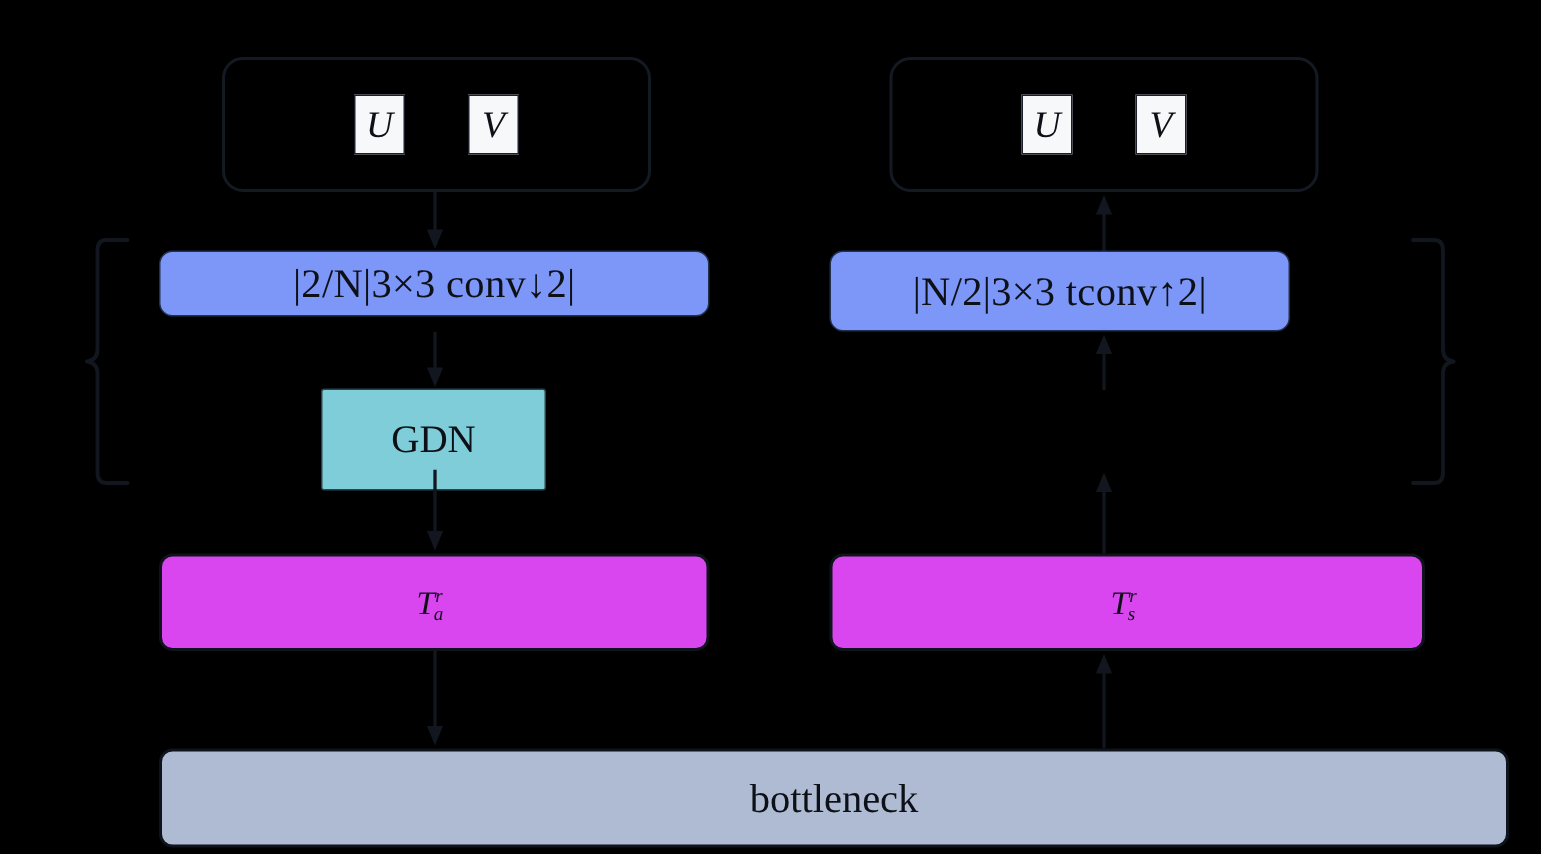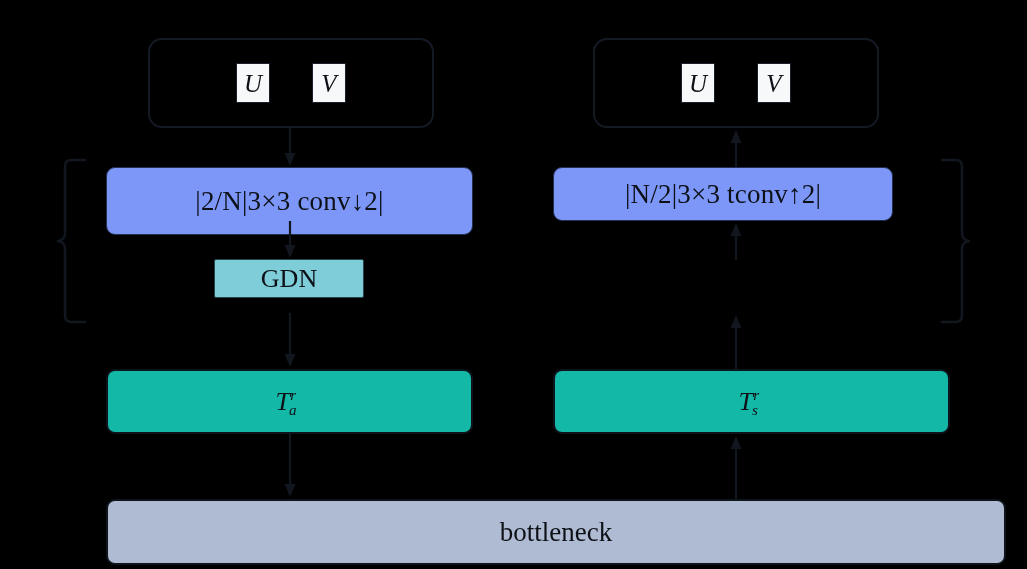--- a/index.html
+++ b/index.html
@@ -70,24 +70,24 @@
   
   .gdn-box {
     background: #7fcdd8;
     border: 1px solid #27474d;
     border-radius: 2px;
     font-size: 26px;
   }
 
   
   .t-box {
-    background: #14b8a6;
+    background: #d946ef;
     border: 2px solid #0f131b;
     border-radius: 9px;
-    font-size: 26px;
+    font-size: 22px;
   }
   .t-box .sym {
     position: relative;
     font-style: italic;
     display: inline-block;
   }
   .t-box .sup {
     font-style: italic;
     font-size: 0.58em;
     position: relative;
@@ -132,32 +132,32 @@
     </div>
   </div>
 
   <div class="arrow" style="left:282px; top:128px;">
     <svg width="16" height="40" viewBox="0 0 16 40">
       <line x1="8" y1="0" x2="8" y2="27" stroke="#11161f" stroke-width="2.2"></line>
       <polygon points="8,38 2.6,25 13.4,25" fill="#11161f"></polygon>
     </svg>
   </div>
 
-  <div class="node conv-box" style="left:106px; top:167px; width:367px; height:68px;">
+  <div class="node conv-box" style="left:106px; top:167px; width:367px; height:44px;">
     <span>|2/N|3×3 conv↓2|</span>
   </div>
 
   <div class="arrow" style="left:282px; top:221px;">
     <svg width="16" height="39" viewBox="0 0 16 39">
       <line x1="8" y1="0" x2="8" y2="26" stroke="#11161f" stroke-width="2.2"></line>
       <polygon points="8,37 2.6,24 13.4,24" fill="#11161f"></polygon>
     </svg>
   </div>
 
-  <div class="node gdn-box" style="left:214px; top:259px; width:150px; height:39px;">
+  <div class="node gdn-box" style="left:214px; top:259px; width:150px; height:68px;">
     <span>GDN</span>
   </div>
 
   <div class="arrow" style="left:282px; top:313px;">
     <svg width="16" height="56" viewBox="0 0 16 56">
       <line x1="8" y1="0" x2="8" y2="43" stroke="#11161f" stroke-width="2.2"></line>
       <polygon points="8,54 2.6,41 13.4,41" fill="#11161f"></polygon>
     </svg>
   </div>
 
@@ -181,21 +181,21 @@
     </div>
   </div>
 
   <div class="arrow" style="left:728px; top:128px;">
     <svg width="16" height="40" viewBox="0 0 16 40">
       <line x1="8" y1="40" x2="8" y2="13" stroke="#11161f" stroke-width="2.2"></line>
       <polygon points="8,2 2.6,15 13.4,15" fill="#11161f"></polygon>
     </svg>
   </div>
 
-  <div class="node conv-box" style="left:553px; top:167px; width:340px; height:54px;">
+  <div class="node conv-box" style="left:553px; top:167px; width:307px; height:54px;">
     <span>|N/2|3×3 tconv↑2|</span>
   </div>
 
   <div class="arrow" style="left:728px; top:221px;">
     <svg width="16" height="39" viewBox="0 0 16 39">
       <line x1="8" y1="39" x2="8" y2="13" stroke="#11161f" stroke-width="2.2"></line>
       <polygon points="8,2 2.6,15 13.4,15" fill="#11161f"></polygon>
     </svg>
   </div>
 

